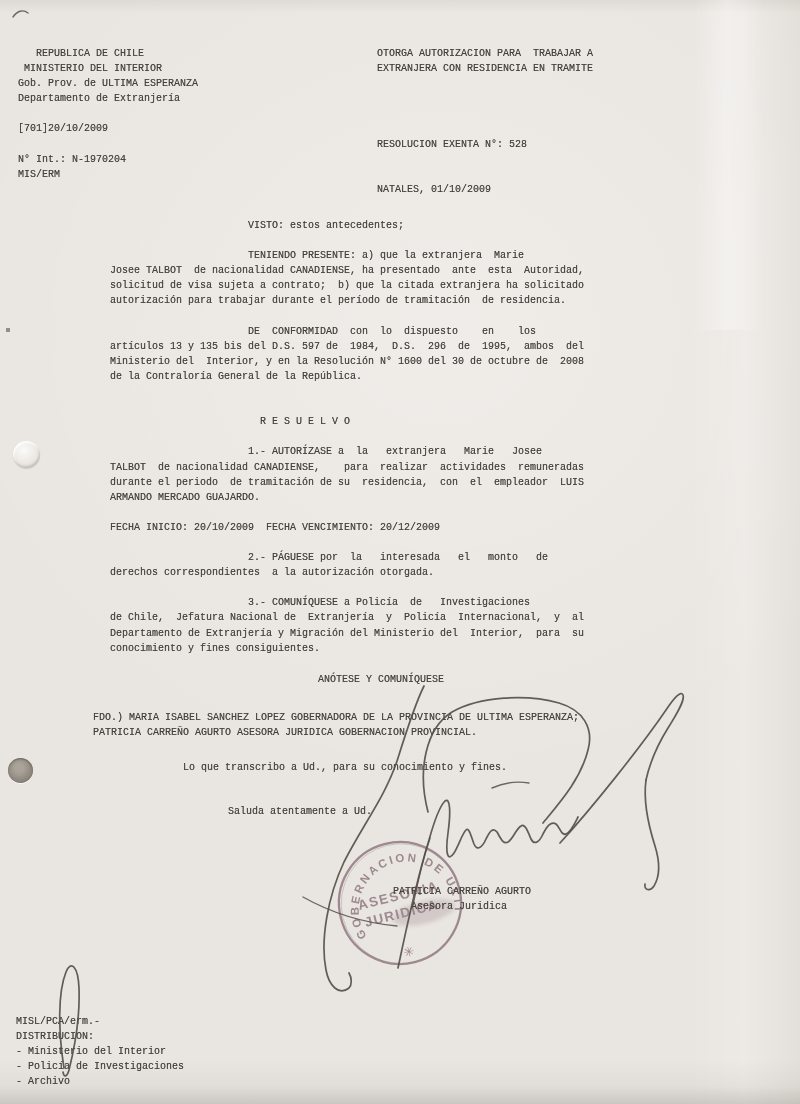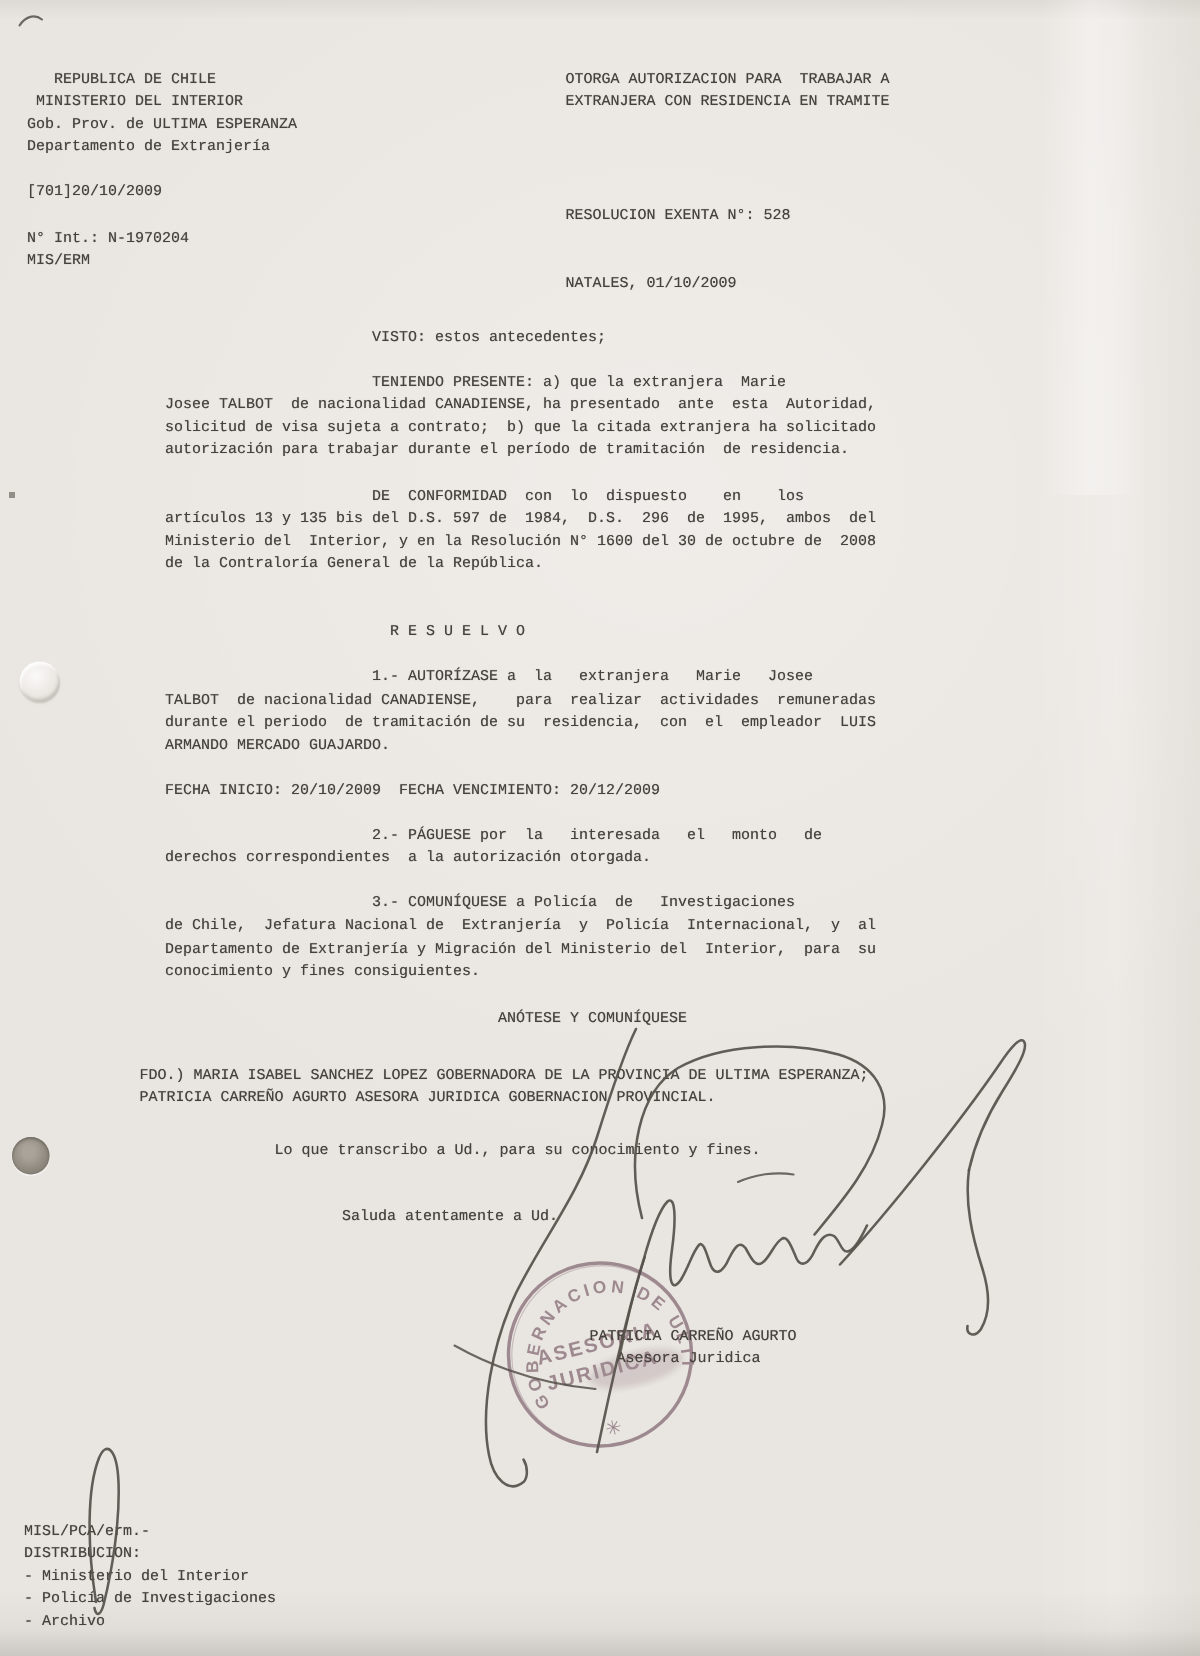--- a/index.html
+++ b/index.html
@@ -80,21 +80,21 @@
 
 FECHA INICIO: 20/10/2009  FECHA VENCIMIENTO: 20/12/2009
 
                        2.- PÁGUESE por  la   interesada   el   monto   de
 derechos correspondientes  a la autorización otorgada.
 
                        3.- COMUNÍQUESE a Policía  de   Investigaciones
 de Chile,  Jefatura Nacional de  Extranjería  y  Policía  Internacional,  y  al
 Departamento de Extranjería y Migración del Ministerio del  Interior,  para  su
 conocimiento y fines consiguientes.</pre>
-<pre class="tl" style="left:332px;top:672px">ANÓTESE Y COMUNÍQUESE</pre>
+<pre class="tl" style="left:318px;top:672px">ANÓTESE Y COMUNÍQUESE</pre>
 <pre class="tl" style="left:93px;top:710px">FDO.) MARIA ISABEL SANCHEZ LOPEZ GOBERNADORA DE LA PROVINCIA DE ULTIMA ESPERANZA;
 PATRICIA CARREÑO AGURTO ASESORA JURIDICA GOBERNACION PROVINCIAL.</pre>
 <pre class="tl" style="left:183px;top:760px">Lo que transcribo a Ud., para su conocimiento y fines.</pre>
 <pre class="tl" style="left:228px;top:804px">Saluda atentamente a Ud.</pre>
 
 <svg width="160" height="160" style="left:325px;top:830px" viewBox="0 0 160 160">
   <defs>
     <path id="arcTop" d="M 31.5 96.3 A 48 48 0 1 1 118.5 96.3" fill="none"></path>
     <filter id="smudge">
         <feGaussianBlur stdDeviation="2.2"></feGaussianBlur>

